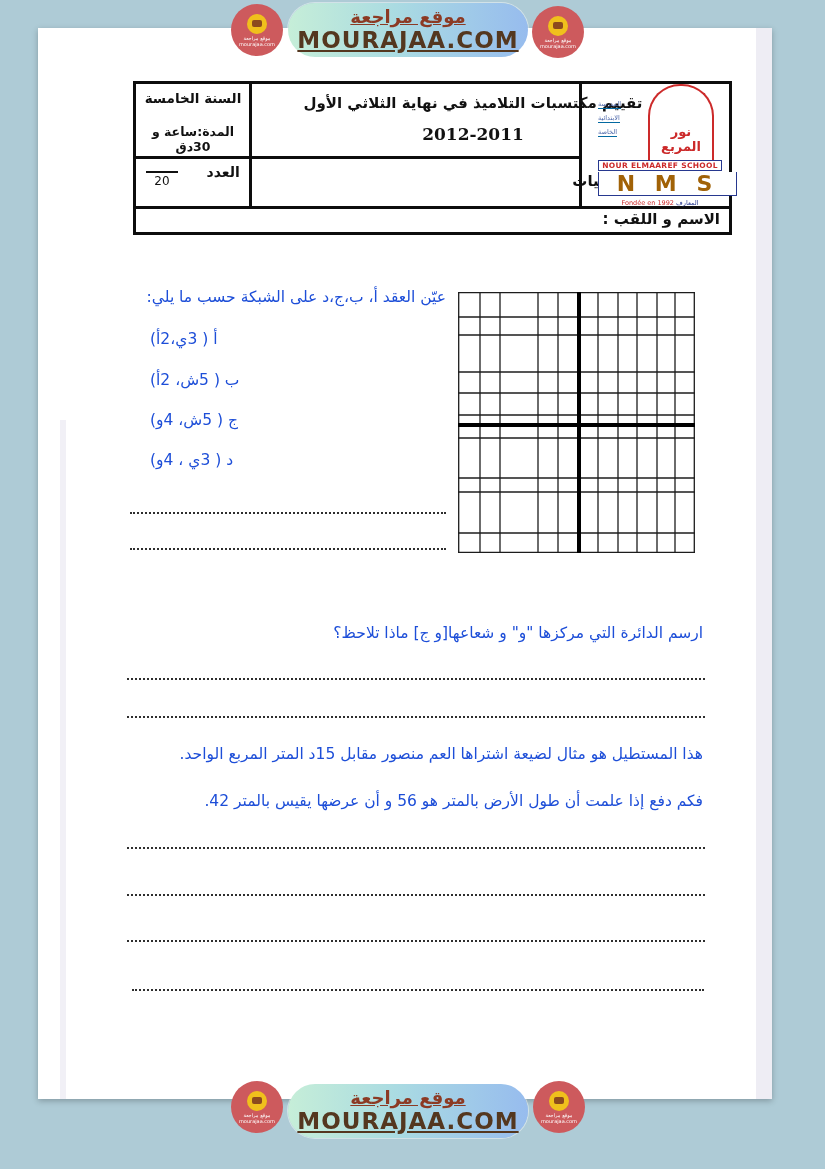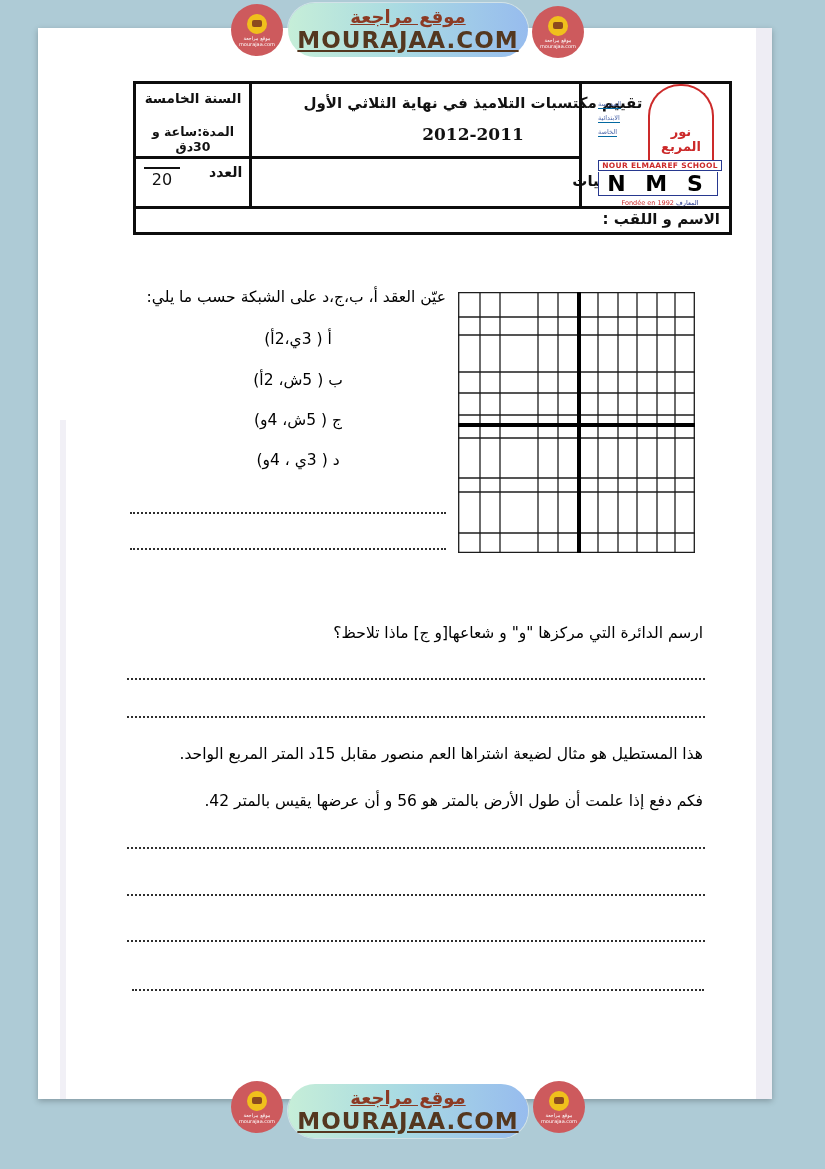--- a/index.html
+++ b/index.html
@@ -23,38 +23,38 @@
   .badge .t1{font-size:5px;color:#ffffff;line-height:1.2;}
   .badge .t2{font-size:5px;color:#ffffff;line-height:1.2;}
 
   
   .exam-table{position:absolute;left:133px;top:81px;width:599px;height:154px;border:3px solid #0d0d0d;background:#fff;box-sizing:border-box;}
   .tline{position:absolute;background:#0d0d0d;}
   .cell{position:absolute;color:#111;}
   .c-year{left:2px;top:6px;width:110px;text-align:center;font-weight:bold;font-size:13.5px;direction:rtl;}
   .c-dur{left:0px;top:40px;width:114px;text-align:center;font-weight:bold;font-size:12.5px;direction:rtl;}
   .c-score{left:0px;top:80px;width:114px;text-align:center;font-weight:bold;font-size:14px;direction:rtl;}
-  .frac{display:inline-block;border-top:2px solid #111;padding:1px 8px 0 8px;font-size:16px;font-weight:normal;margin-right:24px;vertical-align:-8px;}
+  .frac{display:inline-block;border-top:2px solid #111;padding:1px 8px 0 8px;font-size:12px;font-weight:normal;margin-right:24px;vertical-align:-8px;}
   .c-title{left:117px;top:10px;width:440px;text-align:center;font-weight:bold;font-size:15px;direction:rtl;}
   .c-yearnum{left:117px;top:40px;width:440px;text-align:center;font-weight:bold;font-size:17px;font-family:"DejaVu Serif",serif;}
   .c-subject{left:117px;top:88px;width:440px;text-align:right;font-weight:bold;font-size:15px;direction:rtl;}
   .c-name{left:0;top:126px;width:590px;text-align:right;font-weight:bold;font-size:15px;direction:rtl;padding-right:6px;box-sizing:border-box;}
 
   
   .logo{position:absolute;left:598px;top:84px;width:126px;height:118px;}
   .logo .arch{position:absolute;right:10px;top:0px;width:62px;height:76px;border:2.5px solid #cc2a2a;border-bottom:none;border-radius:32px 32px 0 0;}
   .logo .callig{position:absolute;right:14px;top:40px;width:58px;text-align:center;color:#cc2a2a;font-weight:bold;font-size:13px;direction:rtl;}
   .logo .arline{position:absolute;left:0;color:#4a65a8;font-size:6.5px;direction:rtl;border-bottom:1px solid #0369a1;padding-bottom:0px;}
   .logo .banner{position:absolute;left:0;top:76px;width:124px;border:1.5px solid #27388f;background:#fff;color:#cc2a2a;font-size:7.5px;font-weight:bold;text-align:center;letter-spacing:.3px;box-sizing:border-box;}
-  .logo .nms{position:absolute;left:0;top:88px;width:120px;border:1.5px solid #27388f;border-top:none;background:#fff;color:#000000;font-size:22px;font-weight:bold;text-align:center;letter-spacing:6px;line-height:1.05;box-sizing:border-box;}
+  .logo .nms{position:absolute;left:0;top:88px;width:139px;border:1.5px solid #27388f;border-top:none;background:#fff;color:#a16207;font-size:22px;font-weight:bold;text-align:center;letter-spacing:6px;line-height:1.05;box-sizing:border-box;}
   .logo .founded{position:absolute;left:0;top:115px;width:124px;color:#cc2a2a;font-size:6.5px;text-align:center;}
   .logo .founded .arw{color:#27388f;}
 
   
-  .artext{position:absolute;direction:rtl;text-align:center;color:#000000;font-size:15.5px;white-space:nowrap;}
+  .artext{position:absolute;direction:rtl;text-align:left;color:#1d4ed8;font-size:15.5px;white-space:nowrap;}
   .dotline{position:absolute;border-bottom:2.5px dotted #2e2e2e;height:0;}
   .grid-box{position:absolute;left:458px;top:292px;width:237px;height:261px;}
 </style>
 </head>
 <body>
 
 <div class="stage">
 
   <div class="paper"></div>
   <div class="scan-strip-right"></div>

